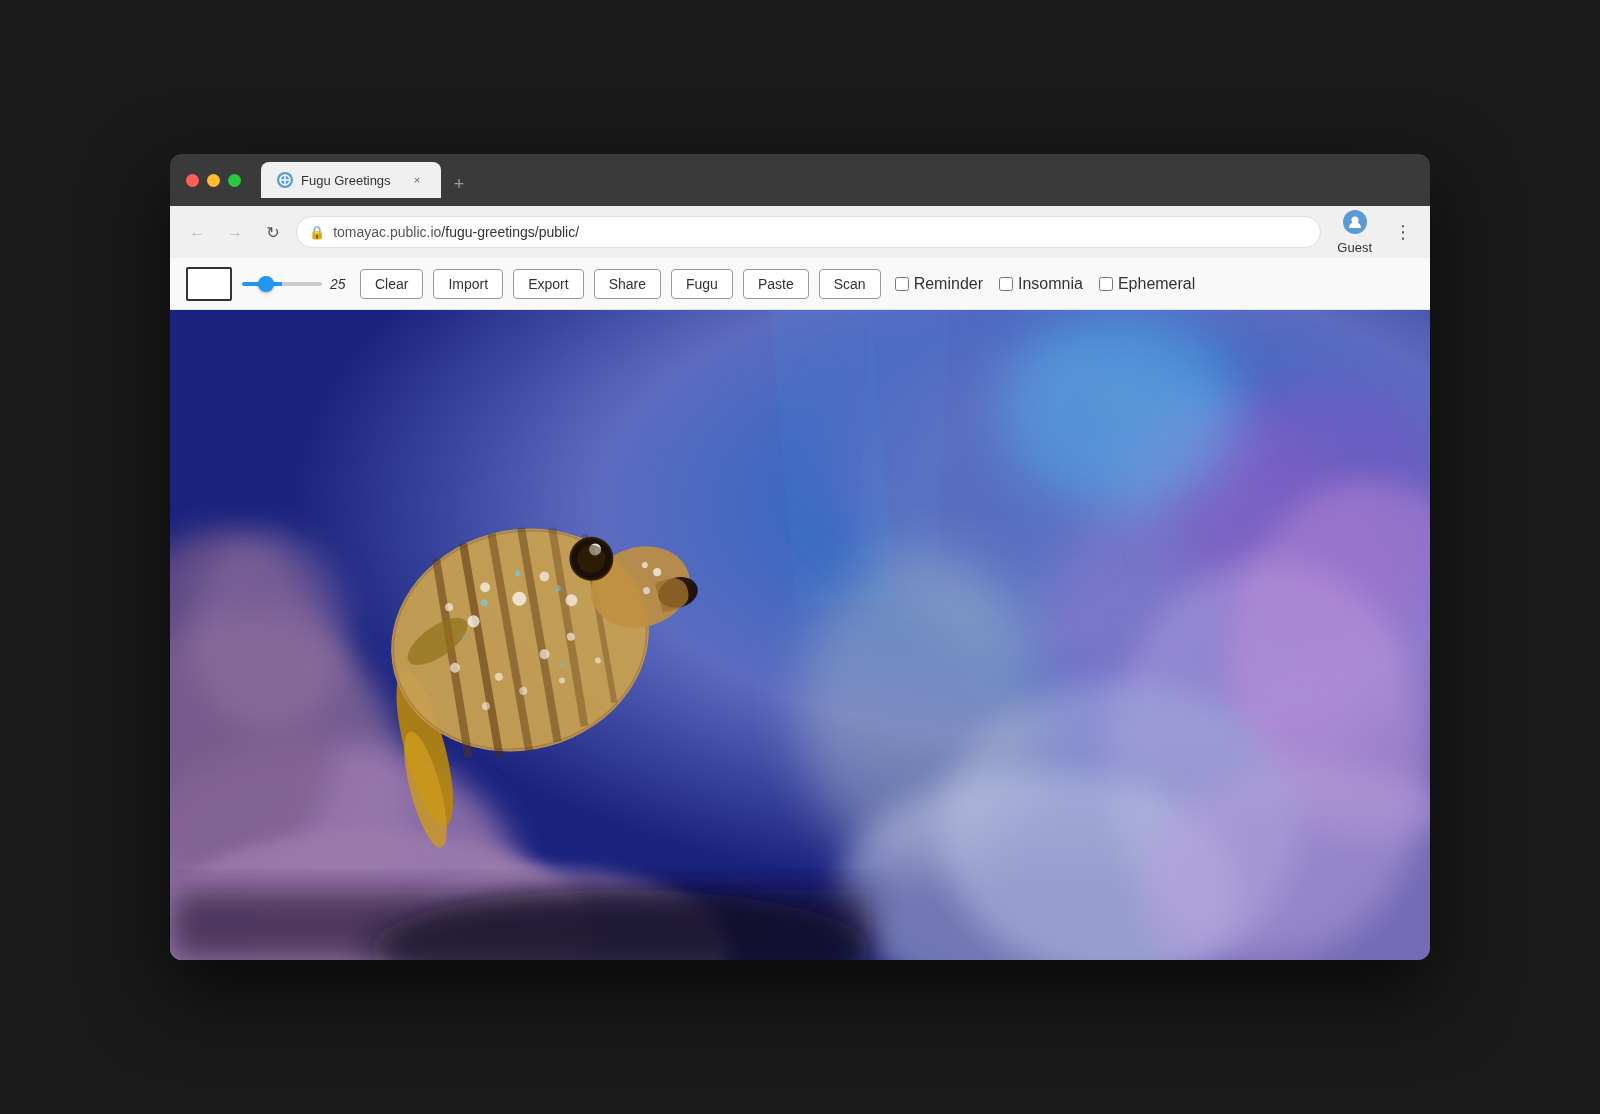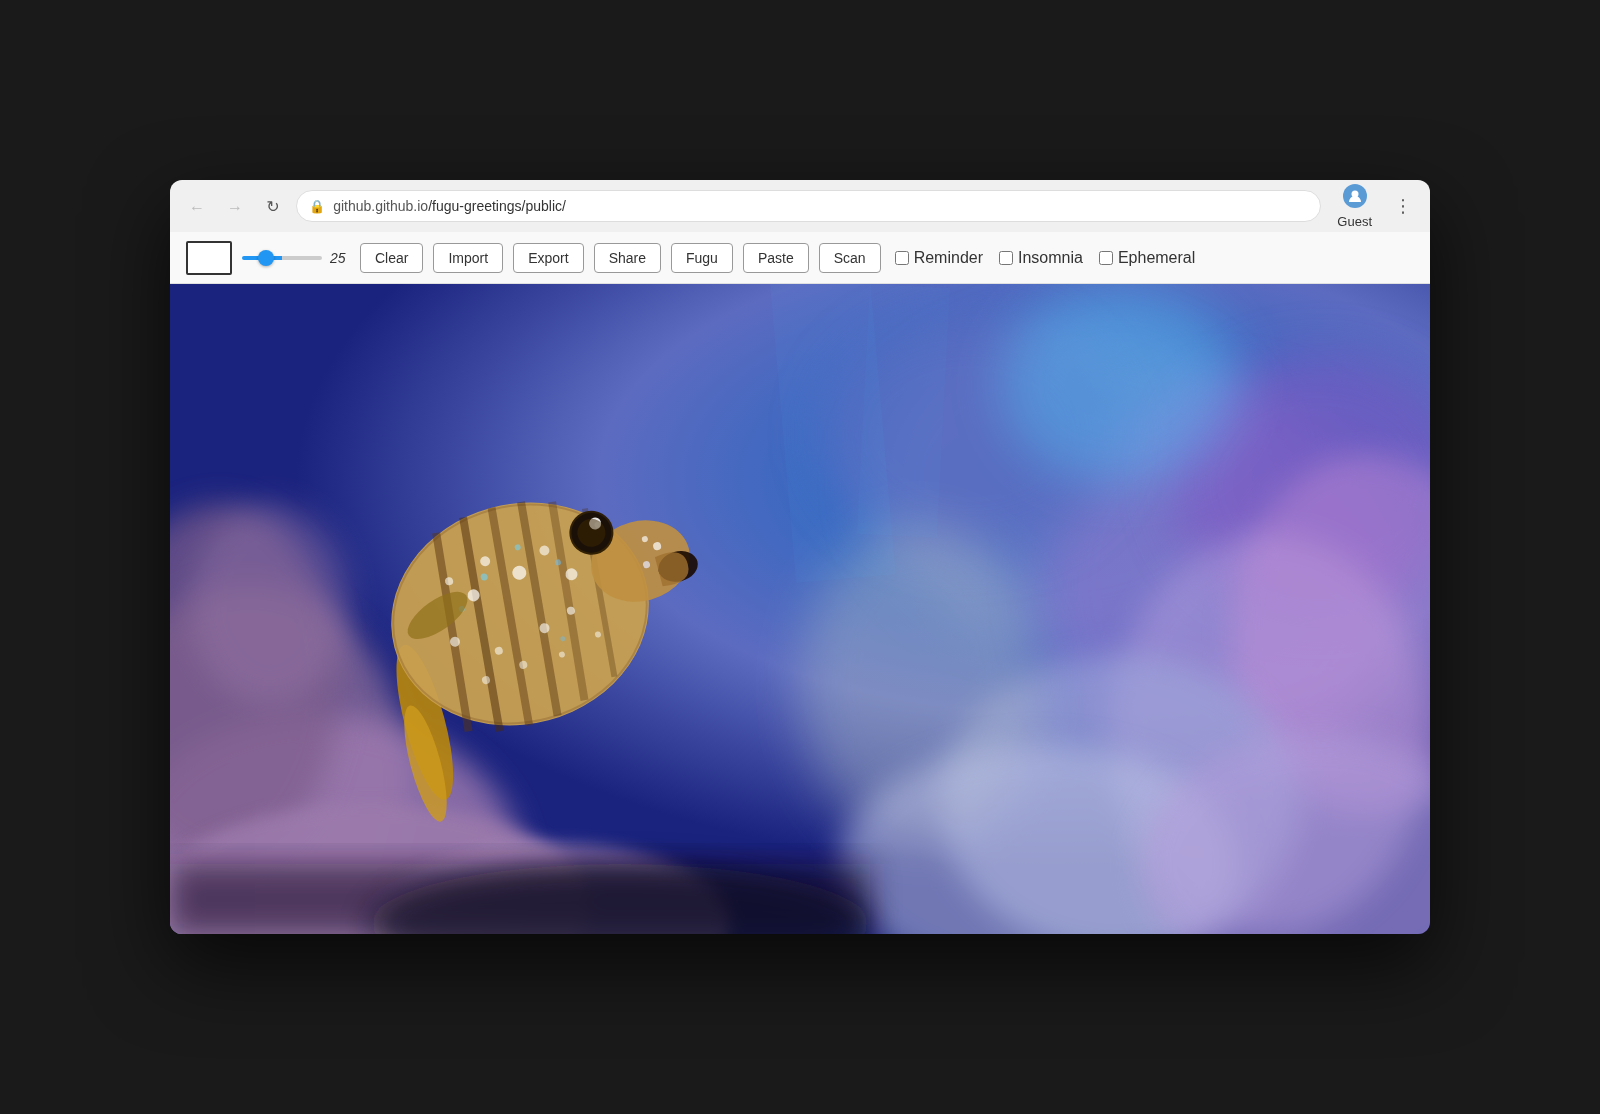--- a/index.html
+++ b/index.html
@@ -315,30 +315,51 @@
     .fish-scene {
       width: 100%;
       height: 100%;
     }
   </style>
 </head>
 <body>
 
 <div class="browser-window">
 
+  <div class="title-bar">
+    <div class="traffic-lights">
+      <div class="traffic-light close"></div>
+      <div class="traffic-light minimize"></div>
+      <div class="traffic-light maximize"></div>
+    </div>
+    <div class="tab-bar">
+      <div class="tab">
+        <div class="tab-favicon">
+          <svg width="12" height="12" viewBox="0 0 12 12">
+              <circle cx="6" cy="6" r="5" fill="none" stroke="white" stroke-width="1.5"></circle>
+              <line x1="6" y1="1" x2="6" y2="11" stroke="white" stroke-width="1.5"></line>
+              <line x1="1" y1="6" x2="11" y2="6" stroke="white" stroke-width="1.5"></line>
+            </svg>
+        </div>
+        <span class="tab-title">Fugu Greetings</span>
+        <div class="tab-close">×</div>
+      </div>
+      <div class="new-tab-btn">+</div>
+    </div>
+  </div>
 
   <div class="nav-bar">
     <div class="nav-btn disabled">←</div>
     <div class="nav-btn disabled">→</div>
     <div class="nav-btn">↻</div>
 
     <div class="address-bar">
       <span class="lock-icon">🔒</span>
       <span class="url-text">
-        <span class="url-base">github.github.io</span><span class="url-path">/fugu-greetings/public/</span>
+        <span class="url-base">tomayac.public.io</span><span class="url-path">/fugu-greetings/public/</span>
       </span>
     </div>
 
     <div class="nav-right">
       <div class="profile-btn">
         <div class="profile-icon">
           <svg width="16" height="16" viewBox="0 0 16 16">
               <circle cx="8" cy="6" r="3.5" fill="white"></circle>
               <path d="M2 14c0-3.3 2.7-6 6-6s6 2.7 6 6" fill="white"></path>
             </svg>

